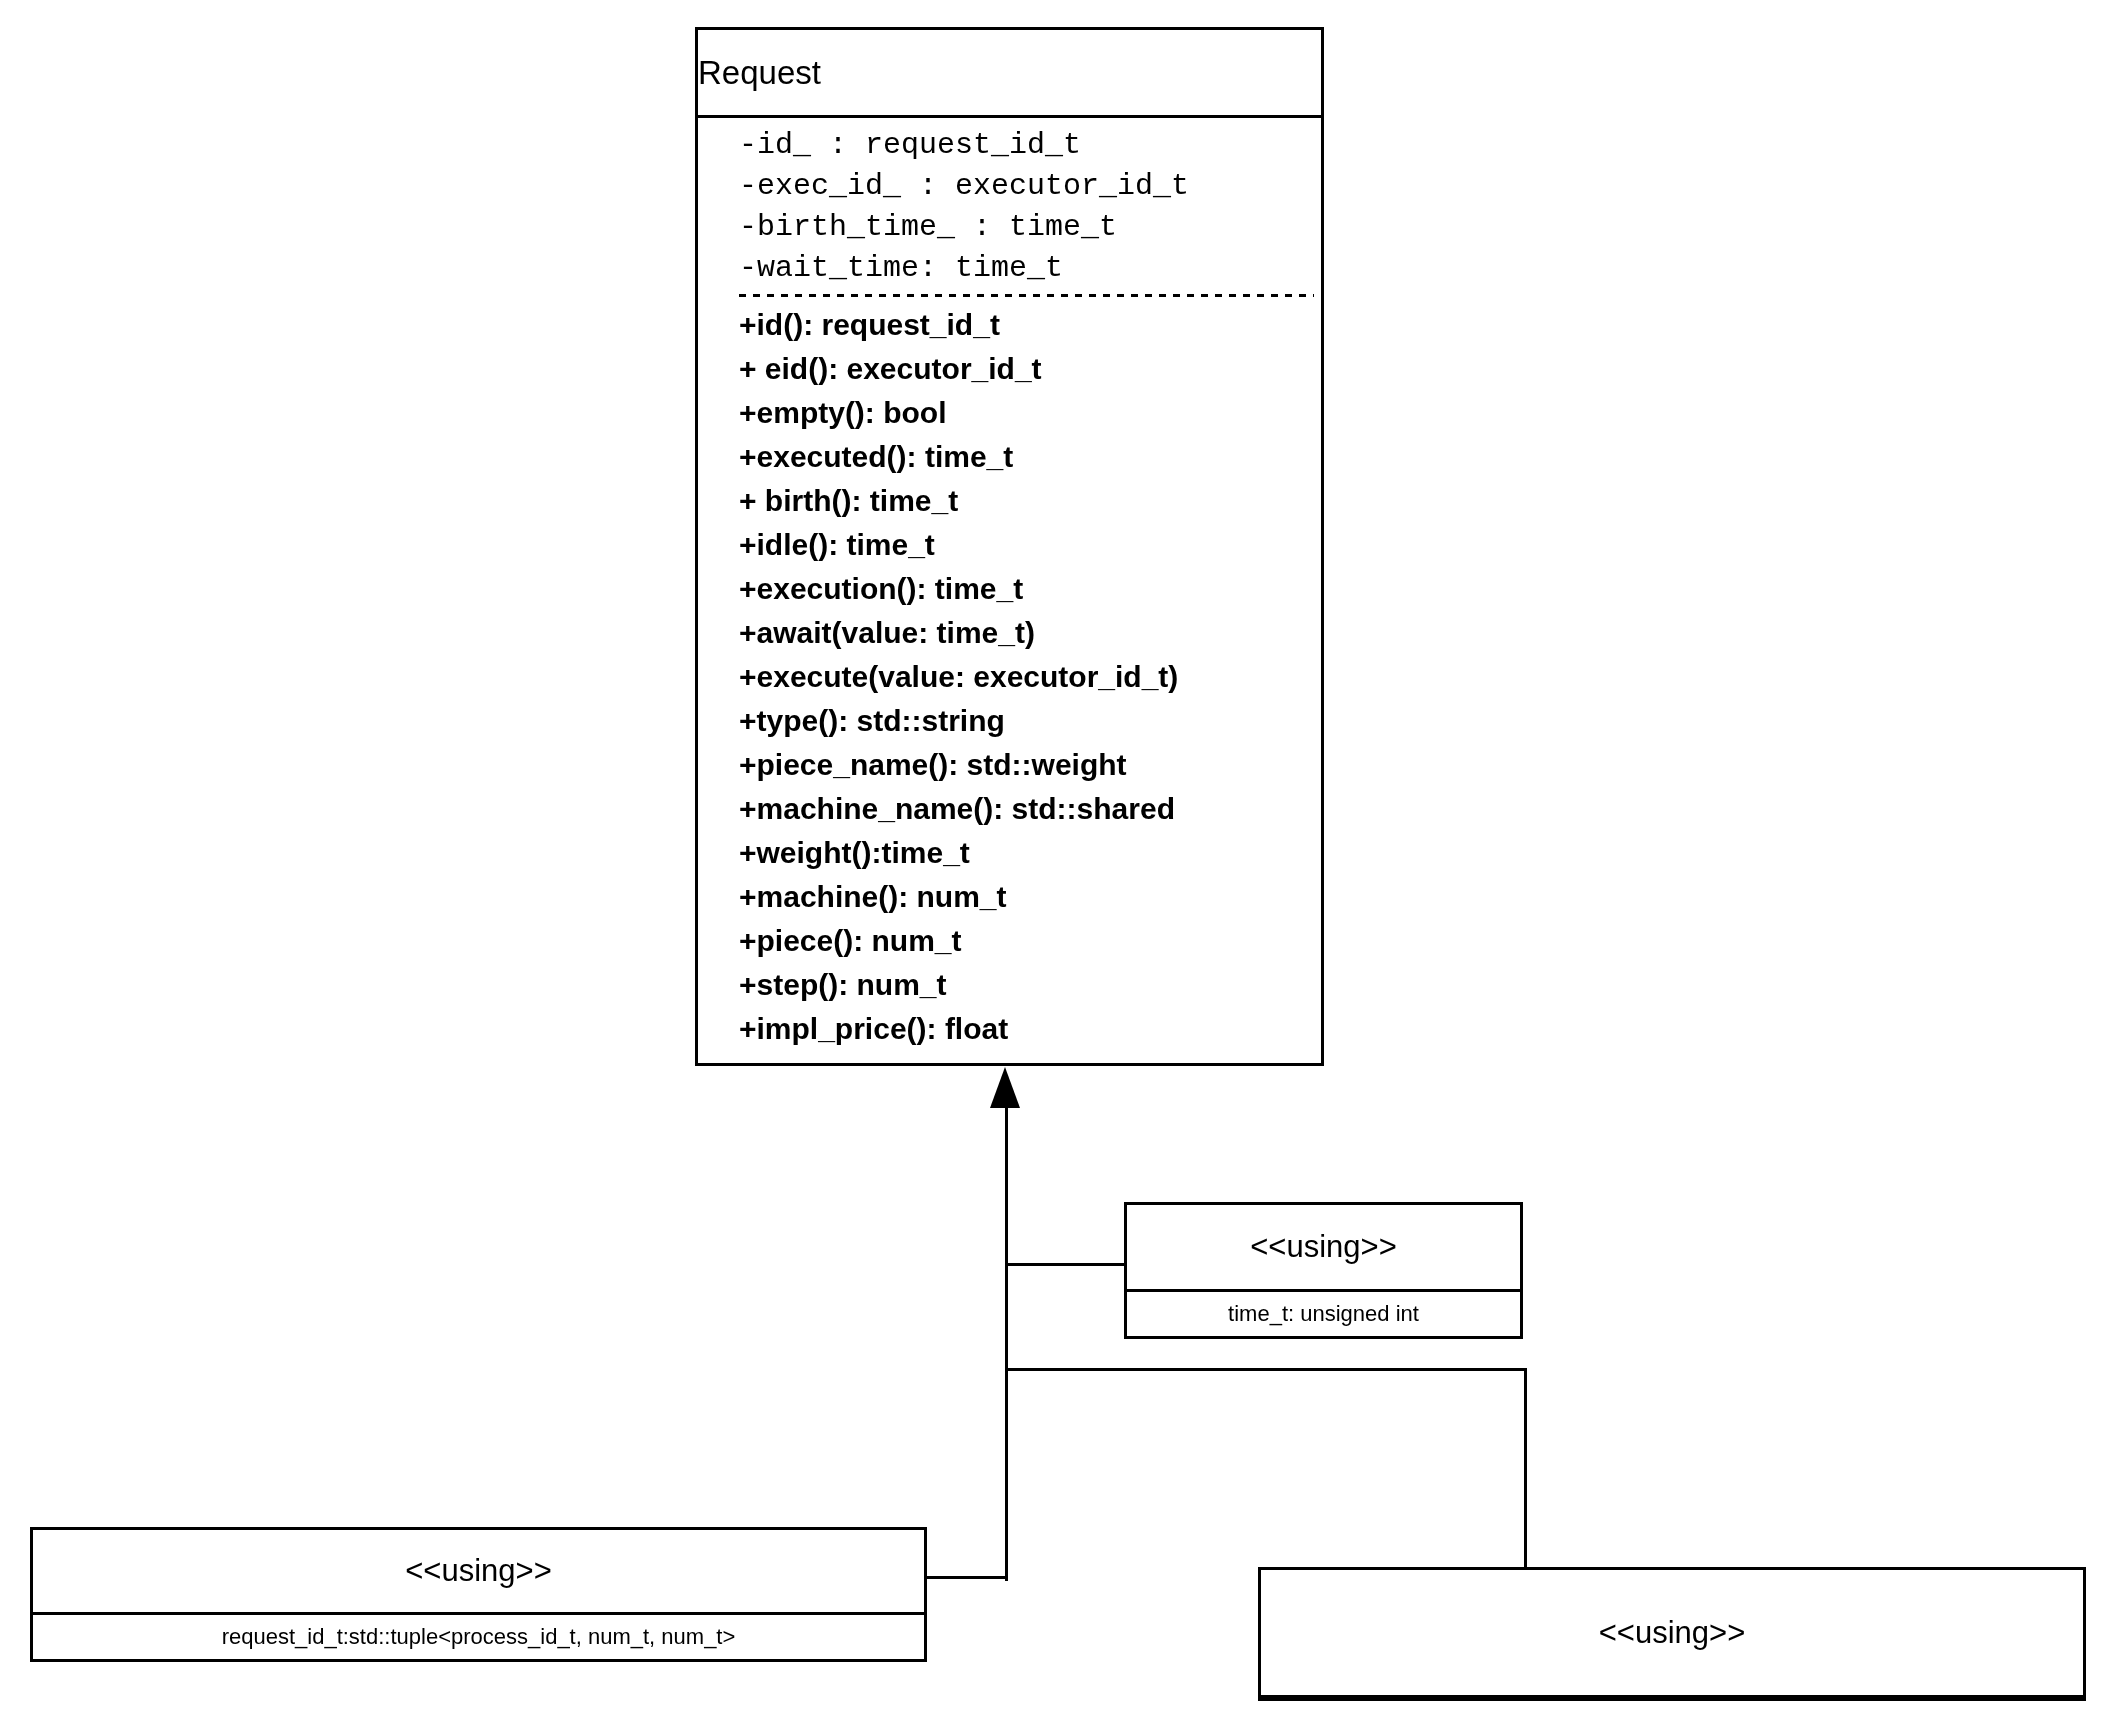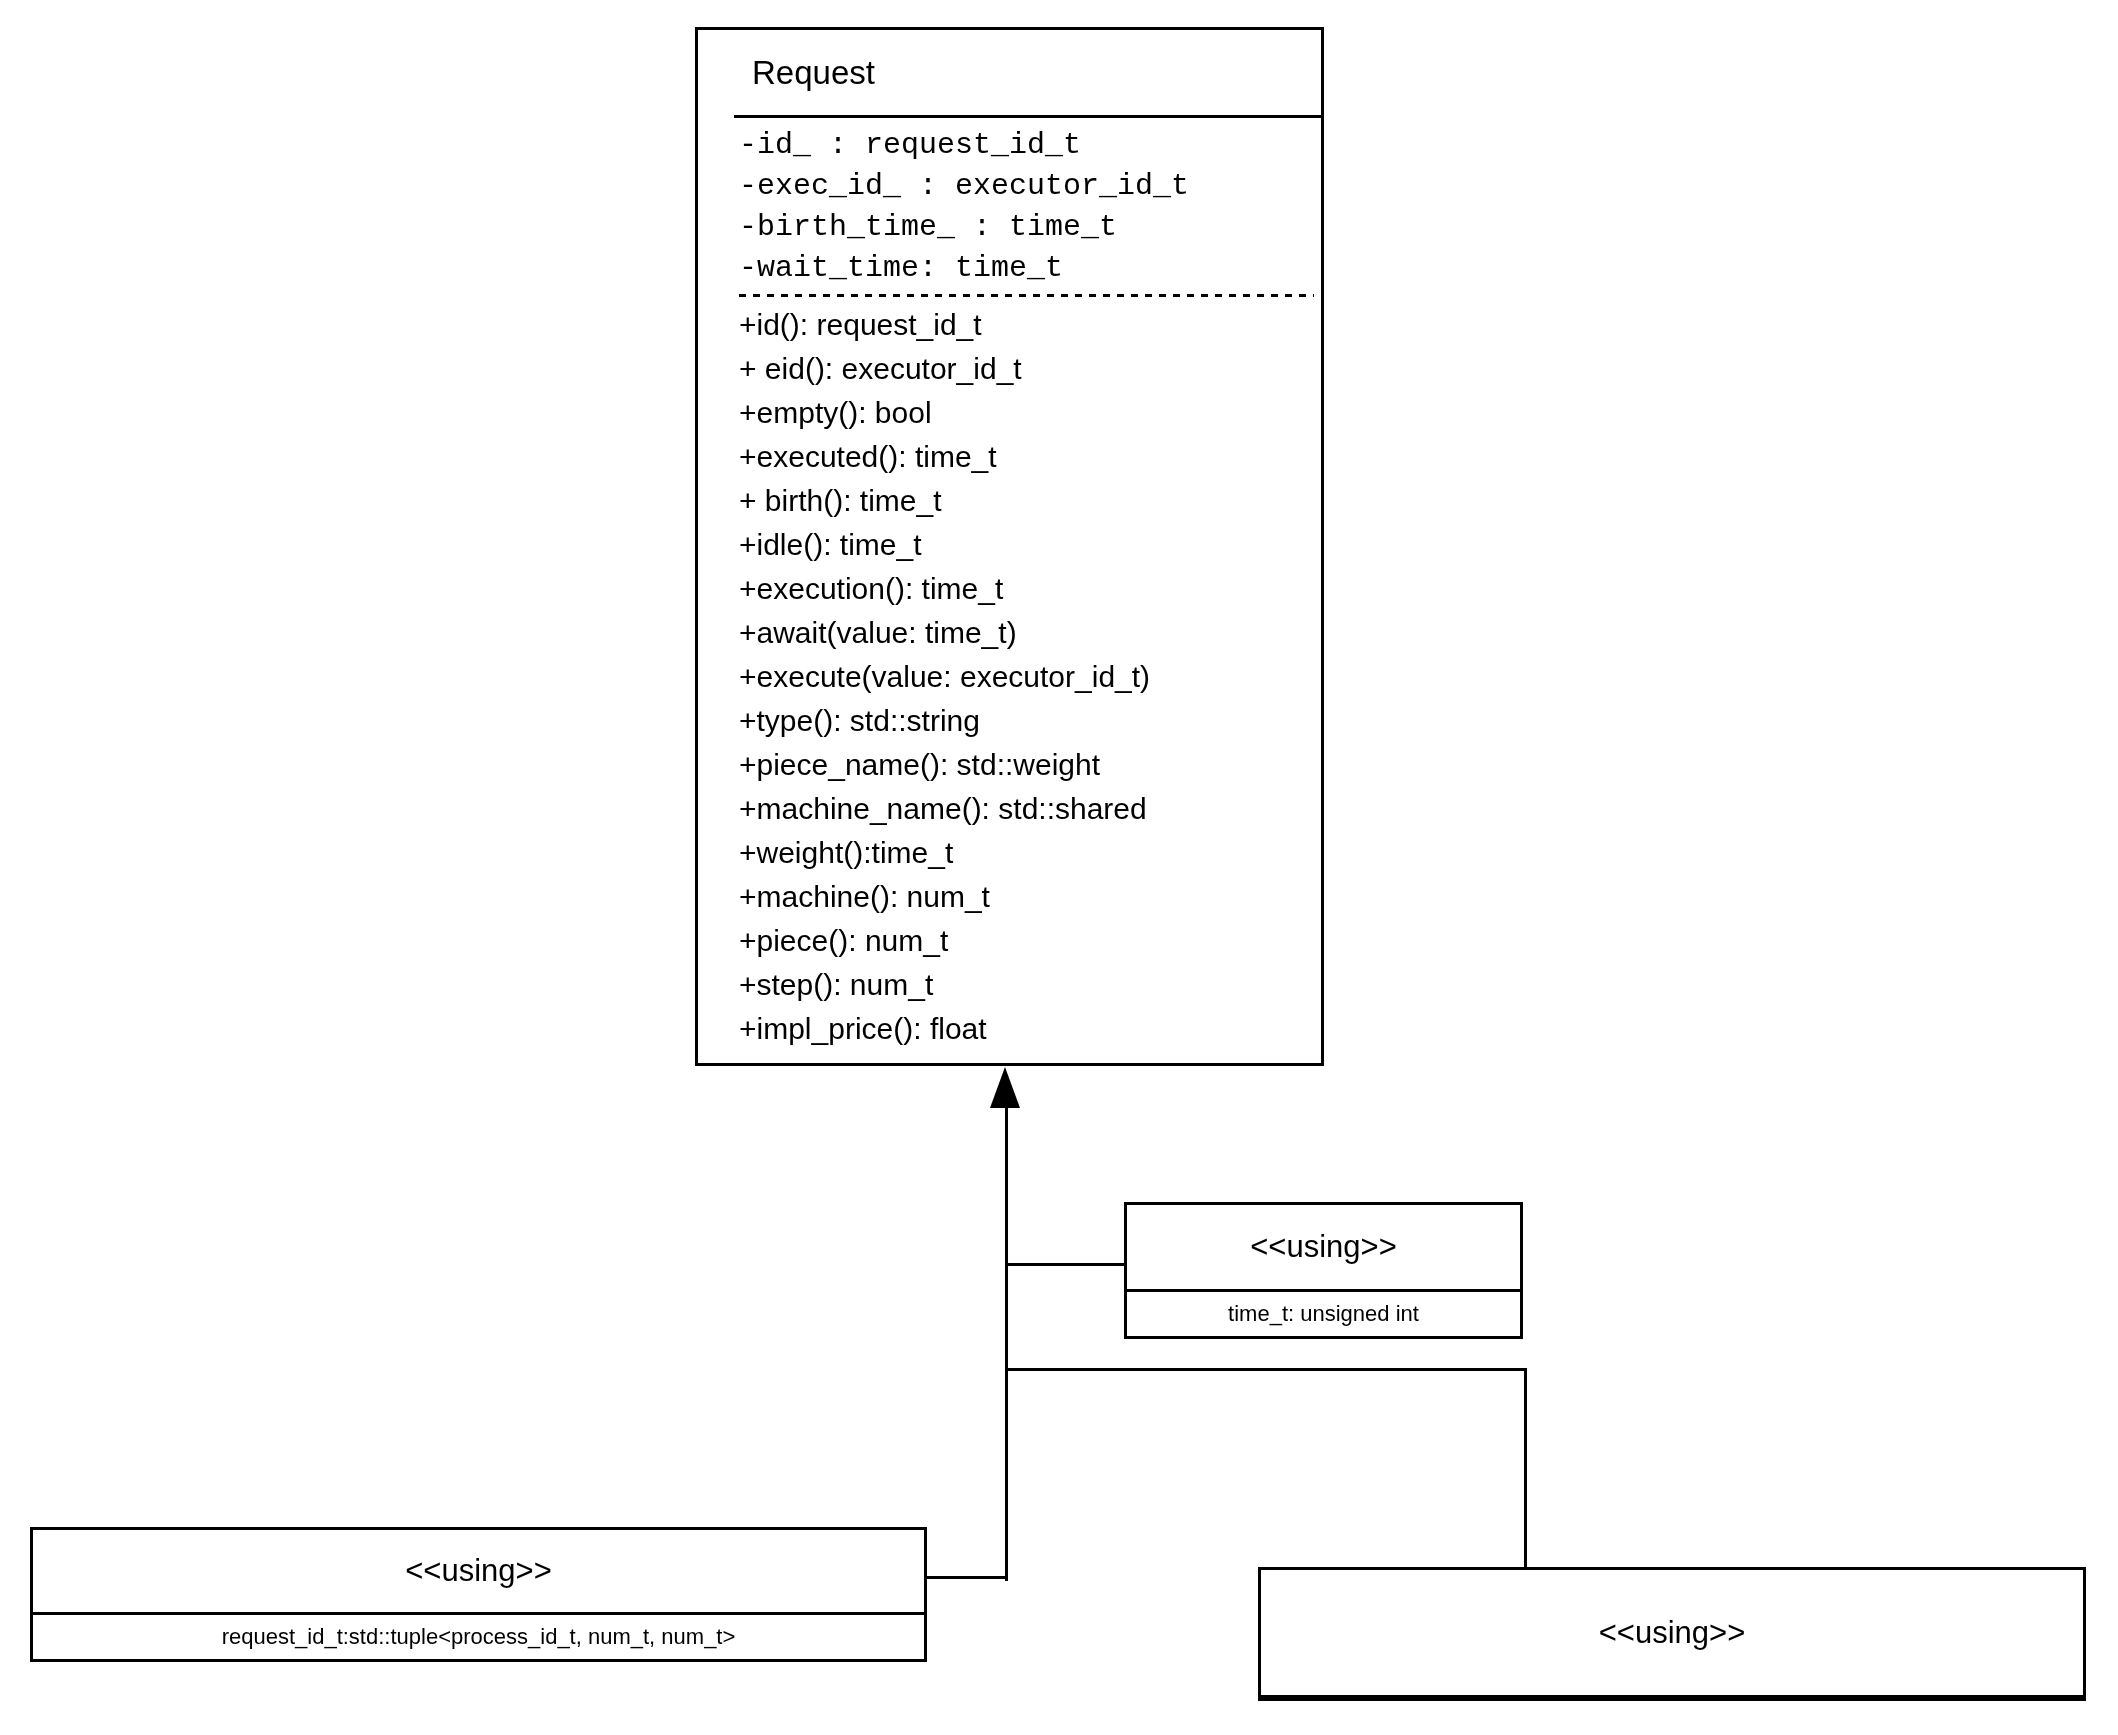--- a/index.html
+++ b/index.html
@@ -18,38 +18,36 @@
     border: 3.7px solid #000000;
     box-sizing: border-box;
   }
   
   #request-box { left: 695px; top: 27px; width: 629px; height: 1039px; }
   #request-title {
     height: 85px;
     border-bottom: 3.7px solid #000000;
     display: flex;
     align-items: center;
-    padding-left: 18px;
     font-size: 33px;
-    margin-left: 36px;
   }
   #request-attrs {
     padding: 7.4px 7.4px 0 41px;
     font-family: Liberation Mono, monospace;
   }
   #request-attrs .member { line-height: 41px; font-size: 30px; white-space: pre; }
   #request-dotted {
     height: 3.7px;
     margin-top: 4.4px;
     background: repeating-linear-gradient(90deg, #000 0 6.7px, transparent 6.7px 14px);
   }
   #request-methods {
     padding: 6px 7.4px 0 41px;
   }
-  #request-methods .member { line-height: 44px; font-size: 30px; white-space: pre; }
+  #request-methods .member { line-height: 44px; font-size: 30px; white-space: pre; font-weight: bold; }
   
   .using-box { display: flex; flex-direction: column; }
   .using-title {
     flex: 1 1 auto;
     border-bottom: 3.7px solid #000000;
     display: flex;
     align-items: center;
     justify-content: center;
     font-size: 31px;
   }

